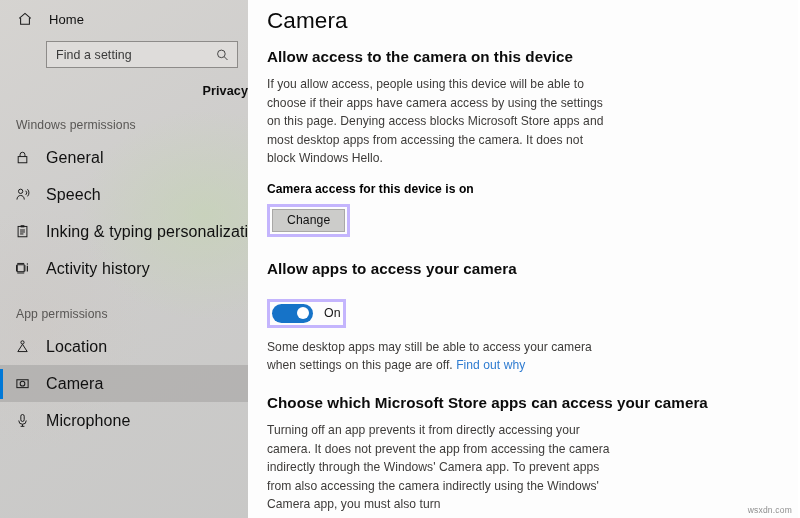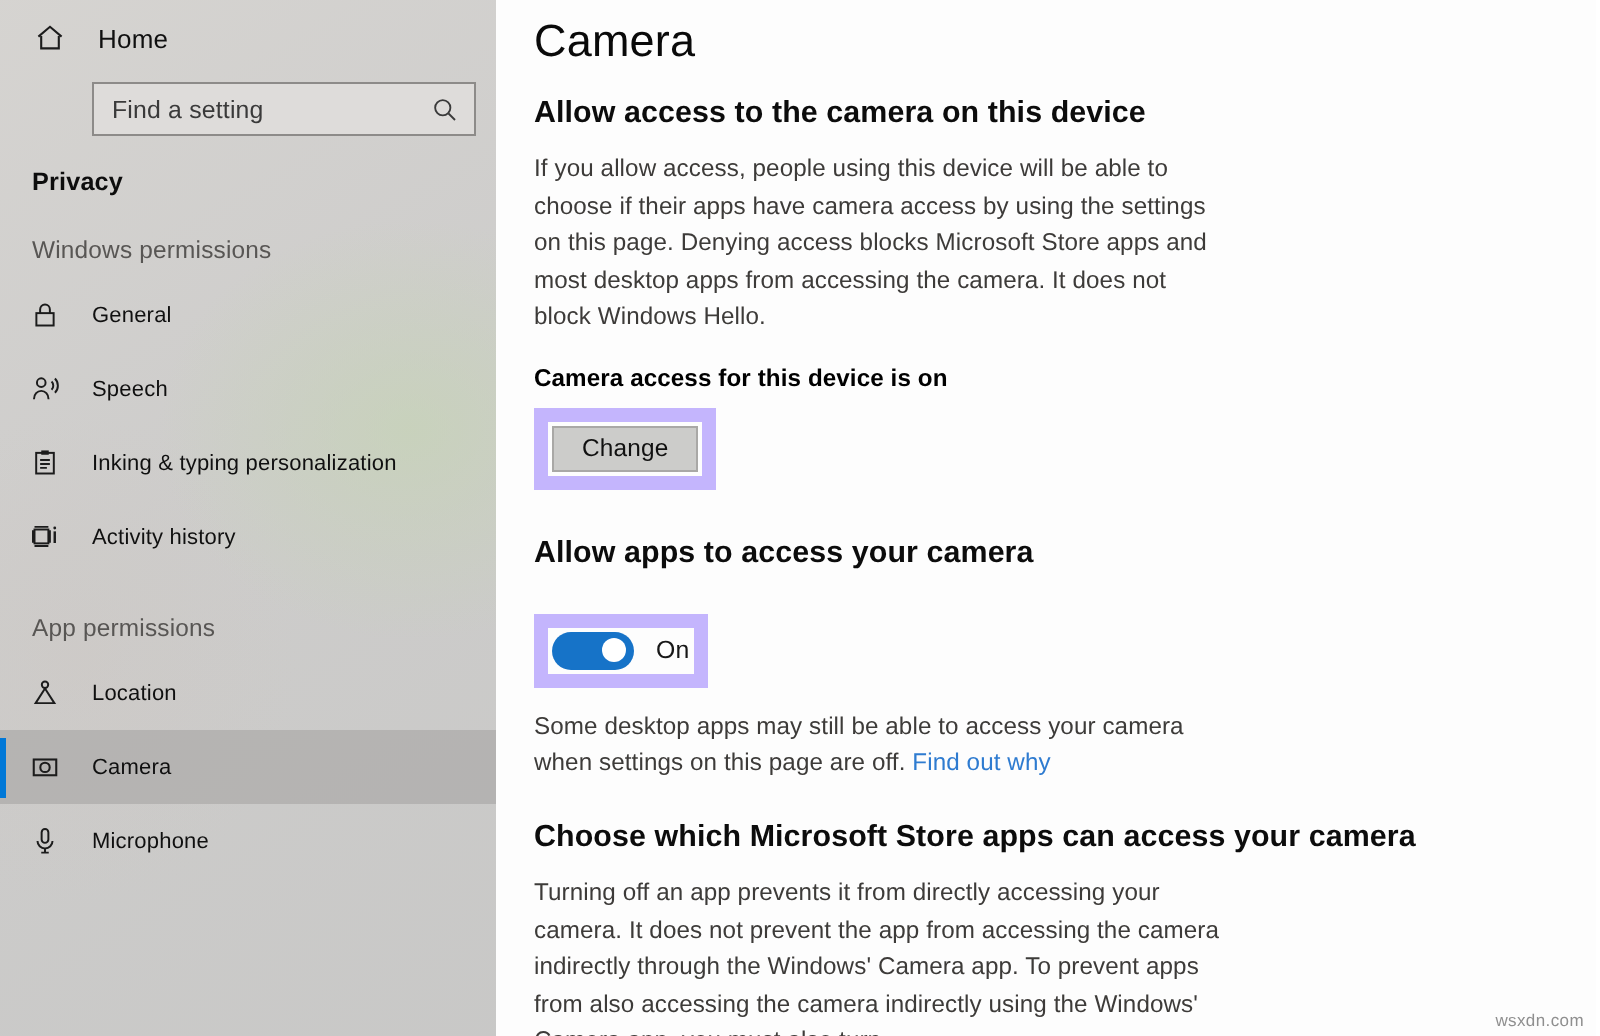--- a/index.html
+++ b/index.html
@@ -41,21 +41,21 @@
     gap:15px;
   }
   .nav-row .ico {
     width:17px; height:17px;
     flex:0 0 17px;
     display:flex; align-items:center; justify-content:center;
     color:#1c1c1c;
   }
   .nav-row .ico svg { display:block; }
   .nav-row .lbl {
-    font-size:11px;
+    font-size:16px;
     color:#101010;
     letter-spacing:0.1px;
     white-space:nowrap;
   }
 
   .home-row { height:38px; padding-left:16px; gap:16px; }
   .home-row .lbl { font-size:13px; }
 
   
   .search-wrap { padding:3px 10px 0 10px; }
@@ -78,20 +78,21 @@
     color:#3a3a3a;
     display:flex;
   }
 
   .section-title-strong {
     font-size:12.6px;
     font-weight:bold;
     color:#0d0d0d;
     padding:16px 0 0 16px;
     letter-spacing:0.1px;
+    text-align:right;
   }
   .group-hdr {
     font-size:12.2px;
     color:#585654;
     padding-left:16px;
     margin-top:20px;
     margin-bottom:7px;
     letter-spacing:0.1px;
   }
 
@@ -143,21 +144,21 @@
     font-size:12.1px;
     color:#000000;
     font-weight:bold;
     letter-spacing:0.05px;
   }
 
   
   .annot {
     position:relative;
     display:inline-block;
-    border:7px solid #c4b5fd;
+    border:3px solid #c4b5fd;
     padding:2px;
   }
   .btn-change {
     display:flex;
     align-items:center;
     justify-content:center;
     min-width:72px;
     height:23px;
     padding:0 14px;
     background:#ccccca;

